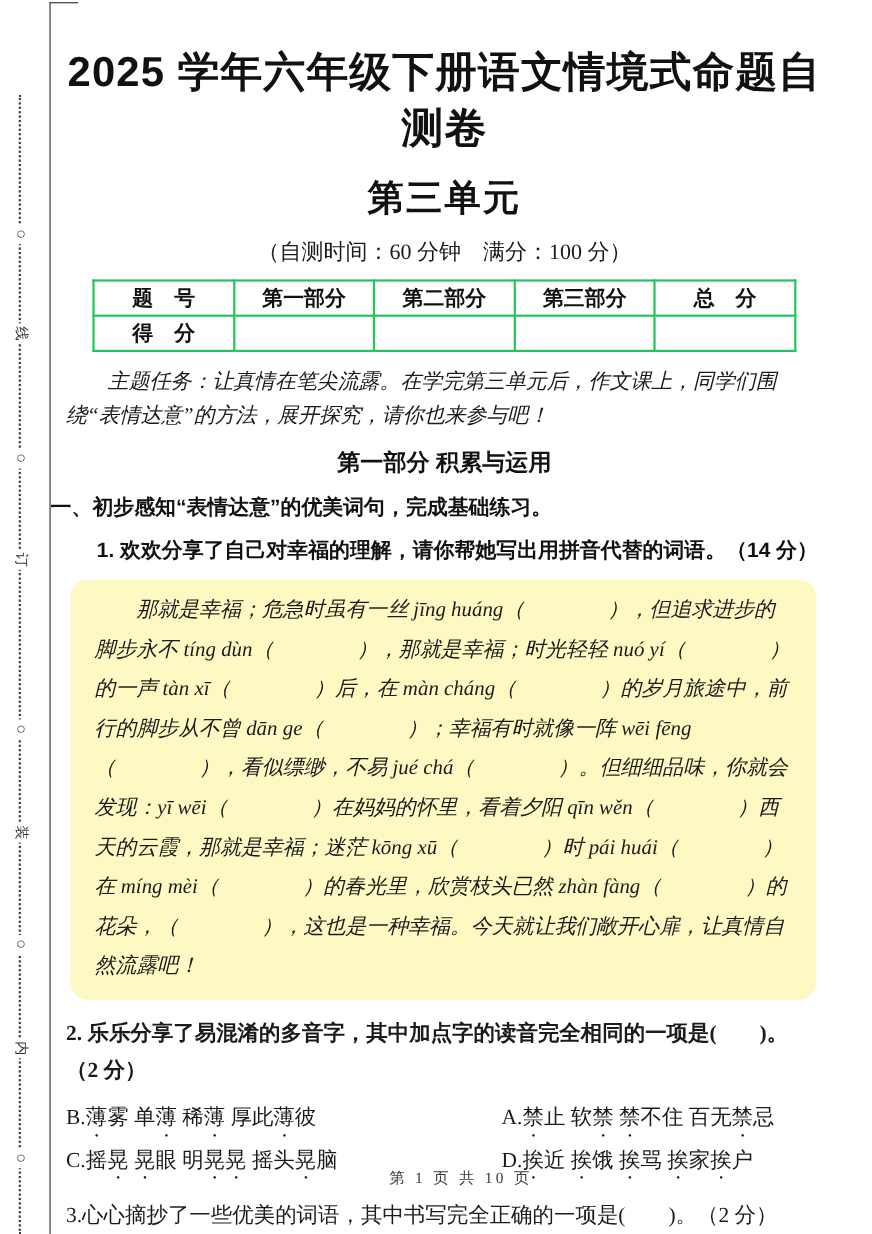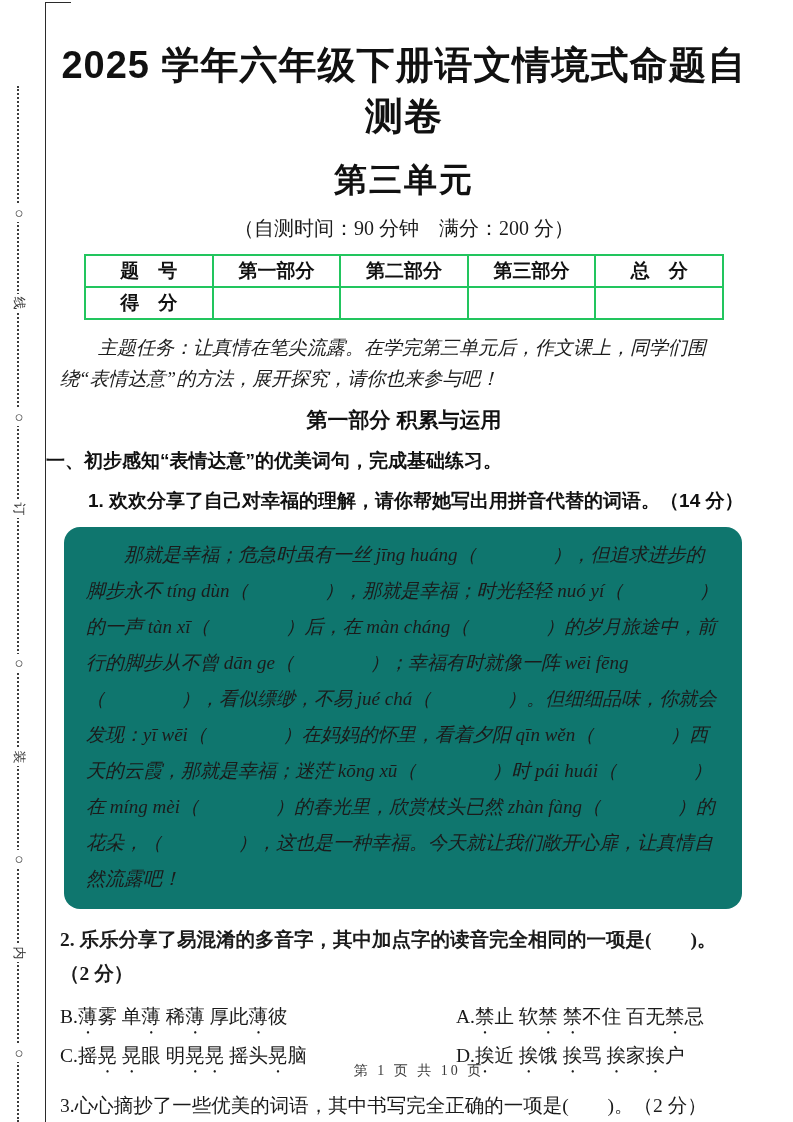--- a/index.html
+++ b/index.html
@@ -59,21 +59,21 @@
     font-family:"Liberation Sans", sans-serif;font-weight:700;
     font-size:19px;margin:14px 0 0 -14px;color:#111;
   }
   .q-stem-bold-sans{
     font-family:"Liberation Sans", sans-serif;font-weight:700;
     font-size:19px;line-height:33px;margin:10px 0 0 0;color:#111;
   }
   .q1-stem{margin-left:28px;}
 
   .passage-box{
-    background:#0f766e;border-radius:16px;
+    background:#fef9c3;border-radius:16px;
     margin:10px 6px 0 4px;padding:10px 22px 12px 22px;
   }
   .passage{
     font-style:italic;font-size:19px;line-height:36px;
     text-indent:2em;margin:0;white-space:pre-wrap;
   }
 
   .q-stem-serif-bold{font-weight:700;font-size:19.5px;line-height:34px;margin:14px 4px 0 0;font-family:Liberation Serif, serif;}
   .q-stem-serif{font-size:19.5px;line-height:34px;margin:12px 0 0 0;}
 
@@ -110,21 +110,21 @@
     <span class="binding-item binding-circle" style="top:764px">○</span>
     <span class="binding-item binding-char" style="top:858px">内</span>
     <span class="binding-item binding-circle" style="top:958px">○</span>
 
   </div>
 
   <div class="content">
 
     <h1 class="title">2025 学年六年级下册语文情境式命题自测卷</h1>
     <h2 class="unit-title">第三单元</h2>
-    <div class="meta">（自测时间：90 分钟　满分：200 分）</div>
+    <div class="meta">（自测时间：60 分钟　满分：100 分）</div>
 
     <table class="score">
       <tbody>
           <tr>
         <td>题　号</td>
         <td>第一部分</td>
         <td>第二部分</td>
         <td>第三部分</td>
         <td>总　分</td>
       </tr>

